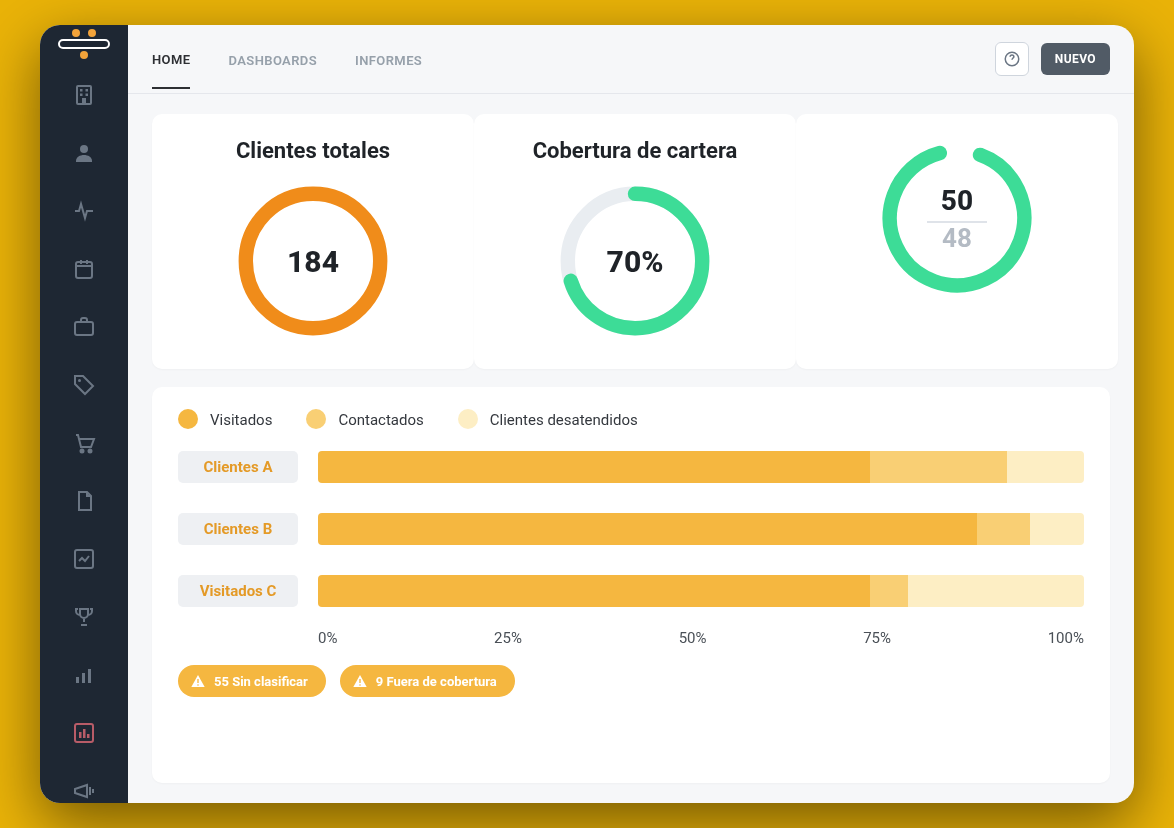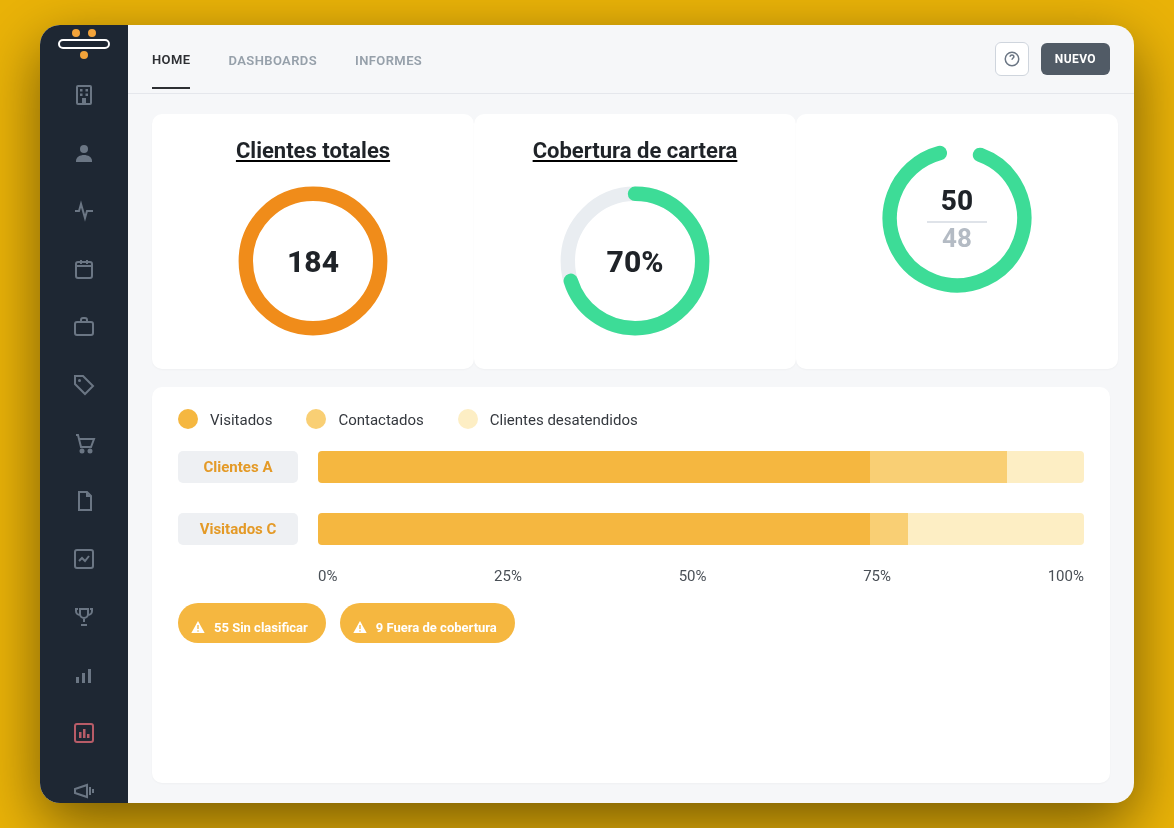--- a/index.html
+++ b/index.html
@@ -21,21 +21,21 @@
 .main { flex:1; display:flex; flex-direction:column; padding:0 0 20px 0; overflow:hidden; }
 .topbar { height:68px; display:flex; align-items:center; padding:0 24px; gap:32px; border-bottom:1px solid #e5e7ec; justify-content:space-between; }
 .tabs { display:flex; gap:38px; align-items:center; }
 .tab { font-size:13px; font-weight:600; letter-spacing:.4px; color:#96a0aa; padding:22px 0 20px 0; cursor:pointer; }
 .tab.active { color:#2d2f33; border-bottom:2px solid #2d2f33; }
 .topbar-right { display:flex; align-items:center; gap:12px; }
 .help-btn { width:32px; height:32px; border:1px solid #cfd5dd; border-radius:6px; display:flex; align-items:center; justify-content:center; color:#6b7684; cursor:pointer; background:#fff;}
 .new-btn { background:#515b66; color:#fff; font-size:12px; font-weight:700; letter-spacing:.4px; padding:9px 14px; border-radius:6px; cursor:pointer; }
 
 
-.cards { display:flex; padding:20px 16px 0 24px;text-decoration:underline; }
+.cards { display:flex; padding:20px 16px 0 24px; }
 .card { flex:1; background:#fff; border-radius:10px; padding:24px 12px 28px 12px; display:flex; flex-direction:column; align-items:center; box-shadow:0 1px 2px rgba(0,0,0,.03); }
 .card h3 { margin:0 0 18px 0; font-size:22px; font-weight:700; color:#1f2328; }
 .gauge-wrap { width:160px; height:160px; position:relative; }
 .gauge-wrap svg { width:100%; height:100%; }
 .gauge-center { position:absolute; inset:0; display:flex; flex-direction:column; align-items:center; justify-content:center; font-weight:700; color:#1f2328; }
 .gv-big { font-size:30px; font-weight:800; }
 .gauge-two .gv-big { font-size:28px; }
 .gauge-two .gv-sub { font-size:26px; color:#b4bbc4; font-weight:700; margin-top:-4px; }
 .gauge-two .divider { width:60px; height:2px; background:#dfe3e9; margin:4px 0;}
 
@@ -49,21 +49,21 @@
 .bar-row { display:flex; align-items:center; gap:20px; }
 .bar-label { width:120px; background:#eef0f3; color:#e49a27; font-weight:700; font-size:15px; text-align:center; padding:7px 0; border-radius:5px; }
 .bar-track { flex:1; height:32px; position:relative; border-radius:4px; overflow:hidden; }
 .bar-seg { position:absolute; top:0; bottom:0; }
 
 .axis { display:flex; margin-top:22px; }
 .axis-pad { width:140px; }
 .axis-labels { flex:1; display:flex; justify-content:space-between; font-size:15px; color:#4a5057; }
 
 .chips { display:flex; gap:14px; margin-top:18px; }
-.chip { background:#f5b740; color:#fff; font-weight:700; font-size:13px; padding:16px 18px 8px 12px; border-radius:20px; display:flex; align-items:center; gap:8px; cursor:pointer;}
+.chip { background:#f5b740; color:#fff; font-weight:700; font-size:13px; padding:8px 18px 8px 12px; border-radius:20px; display:flex; align-items:center; gap:8px; cursor:pointer;}
 .chip svg { width:16px; height:16px; }
 </style>
 </head>
 <body>
 <div class="viewport">
 <div class="app-frame">
 
 <div class="sidebar">
   <div class="logo">
     <div class="logo-dots">
@@ -228,20 +228,28 @@
               <span>Clientes desatendidos</span>
             </div>
     </div>
     <div class="bars-area" id="bars-area">
             <div class="bar-row">
               <div class="bar-label">Clientes A</div>
               <div class="bar-track">
                 <div class="bar-seg" style="left: 0%; width: 72%; background: rgb(245, 183, 64);"></div>
                 <div class="bar-seg" style="left: 72%; width: 18%; background: rgb(249, 207, 116);"></div>
                 <div class="bar-seg" style="left: 90%; width: 10%; background: rgb(253, 238, 196);"></div>
+              </div>
+            </div>
+            <div class="bar-row">
+              <div class="bar-label">Clientes B</div>
+              <div class="bar-track">
+                <div class="bar-seg" style="left: 0%; width: 86%; background: rgb(245, 183, 64);"></div>
+                <div class="bar-seg" style="left: 86%; width: 7%; background: rgb(249, 207, 116);"></div>
+                <div class="bar-seg" style="left: 93%; width: 7%; background: rgb(253, 238, 196);"></div>
               </div>
             </div>
             <div class="bar-row">
               <div class="bar-label">Visitados C</div>
               <div class="bar-track">
                 <div class="bar-seg" style="left: 0%; width: 72%; background: rgb(245, 183, 64);"></div>
                 <div class="bar-seg" style="left: 72%; width: 5%; background: rgb(249, 207, 116);"></div>
                 <div class="bar-seg" style="left: 77%; width: 23%; background: rgb(253, 238, 196);"></div>
               </div>
             </div>

